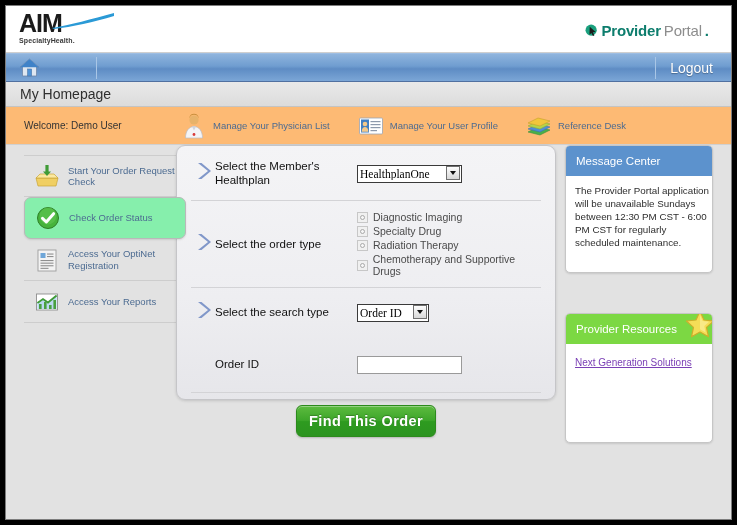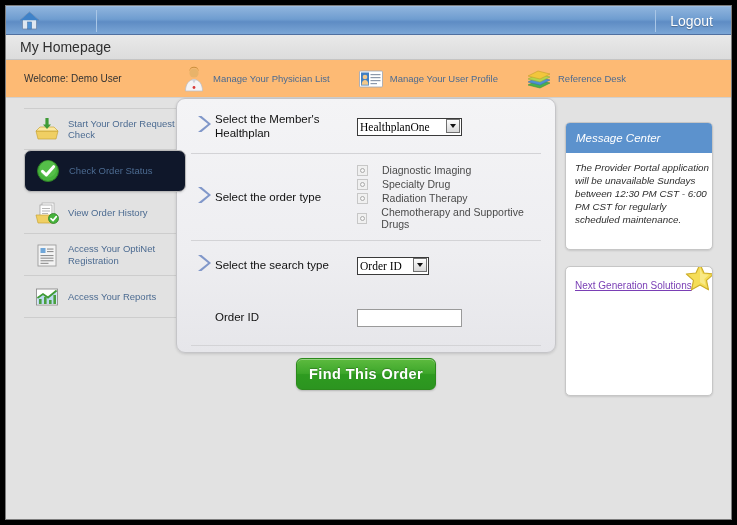--- a/index.html
+++ b/index.html
@@ -89,21 +89,21 @@
 
   
   .sidebar { position: absolute; left: 18px; top: 10px; width: 162px; }
   .side-item {
     position: relative; display: flex; align-items: center; gap: 8px;
     min-height: 42px; padding: 4px 8px 4px 10px;
     border-bottom: 1px solid #cdcdcd;
   }
   .side-item:first-child { border-top: 1px solid #cdcdcd; }
   .side-item.active {
-    background: #0f172a;
+    background: #86efac;
     border: 1px solid #b9b9b9;
     border-radius: 7px;
     box-shadow: 0 1px 2px rgba(0,0,0,.10);
     z-index: 2;
   }
   .side-ico { width: 26px; height: 26px; flex: 0 0 26px; }
   .side-label { font-size: 9.5px; color: #4c6b91; line-height: 11.5px; }
 
   
   .panel {
@@ -148,21 +148,21 @@
   }
   .arrowbox i {
     width: 0; height: 0;
     border-left: 3.5px solid transparent;
     border-right: 3.5px solid transparent;
     border-top: 4px solid #111;
     display: block;
   }
 
   .radios { display: flex; flex-direction: column; gap: 2px; }
-  .radio-line { display: flex; align-items: center; gap: 14px; }
+  .radio-line { display: flex; align-items: center; gap: 5px; }
   .radio-box {
     width: 11px; height: 11px;
     border: 1px solid #c7c7c7;
     background: #f0f0f0;
     display: flex; align-items: center; justify-content: center;
   }
   .radio-box i {
     width: 5px; height: 5px; border-radius: 50%;
     border: 1px solid #a9a9a9; background: #f6f6f6; display: block;
   }
@@ -202,34 +202,55 @@
     height: 30px; display: flex; align-items: center;
     padding-left: 10px;
     font-size: 11.5px; color: #ffffff; font-weight: normal;
   }
   .widget-body { padding: 8px 3px 10px 9px; border-radius: 28px; }
   .widget-body p { font-size: 9.8px; color: #2e2e2e; line-height: 13px; }
   .widget-link {
     font-size: 10px; color: #7a3fb5; text-decoration: underline;
     display: inline-block;
   }
-  #message-center { top: 24px; height: 128px; font-style: italic; }
+  #message-center { top: 0; height: 128px; }
   #message-center .widget-head { background: #5c92cd; }
   #provider-resources { top: 168px; height: 130px; }
   #provider-resources .widget-head { background: #7cd843; }
   .star {
     position: absolute; right: -5px; top: -6px; width: 34px; height: 34px;
     z-index: 5;
   }
 </style>
 </head>
 <body>
 
 <div class="window">
 
+  <div class="logobar">
+    <div class="aim-logo">
+      <div style="position:relative;">
+        <div class="aim-word">AIM</div>
+        <svg class="aim-swoosh" viewBox="0 0 62 16">
+          <path d="M0 15 C18 12 40 6 62 0 L62 3 C42 9 20 14 2 16 Z" fill="#2b9ad6"></path>
+        </svg>
+      </div>
+      <div class="aim-sub">SpecialtyHealth.</div>
+    </div>
+
+    <div class="pp-logo">
+      <svg class="pp-cursor" viewBox="0 0 16 16">
+        <circle cx="7" cy="7" r="6.4" fill="#1aa07e"></circle>
+        <path d="M5.4 3.2 L12.2 9.1 L9.0 9.4 L10.7 13.0 L9.0 13.8 L7.3 10.2 L5.1 12.2 Z" fill="#1b1b1b"></path>
+      </svg>
+      <span class="pp-provider">Provider</span>
+        <span class="pp-portal">Portal</span>
+        <span class="pp-dot">.</span>
+    </div>
+  </div>
 
   <div class="navbar">
     <div class="nav-home">
       <svg width="21" height="19" viewBox="0 0 21 19">
         <path d="M10.5 1 L20 9 L17.5 9 L17.5 18 L3.5 18 L3.5 9 L1 9 Z" fill="#dfe7f1" stroke="#6d87a8" stroke-width="0.8"></path>
         <path d="M10.5 1 L20 9.2 L1 9.2 Z" fill="#3f82c8"></path>
         <rect x="8.6" y="11" width="4" height="7" fill="#4f92d6" stroke="#4a76a8" stroke-width="0.6"></rect>
       </svg>
     </div>
     <div class="nav-sep"></div>
@@ -300,35 +321,20 @@
 
       <div class="side-item active">
         <svg class="side-ico" viewBox="0 0 26 26">
           <circle cx="13" cy="13" r="10.5" fill="#46b33c" stroke="#2e7f27" stroke-width="1"></circle>
           <circle cx="13" cy="11" r="8.4" fill="#63c754" opacity="0.55"></circle>
           <path d="M7.5 13.4 L11.3 17 L18.6 8.7" stroke="#ffffff" stroke-width="3" fill="none" stroke-linecap="round" stroke-linejoin="round"></path>
         </svg>
         <span class="side-label">Check Order Status</span>
       </div>
 
-      <div class="side-item">
-        <svg class="side-ico" viewBox="0 0 26 26">
-          <rect x="8" y="3" width="12" height="14" fill="#ffffff" stroke="#a6a6a6" stroke-width="0.7"></rect>
-          <rect x="6" y="5" width="12" height="14" fill="#fdfdfd" stroke="#9a9a9a" stroke-width="0.7"></rect>
-          <g fill="#b6b6b6">
-            <rect x="8" y="8" width="8" height="1"></rect>
-            <rect x="8" y="10.5" width="8" height="1"></rect>
-            <rect x="8" y="13" width="6" height="1"></rect>
-          </g>
-          <path d="M2 15 L22 15 L20 23 L4 23 Z" fill="#f0cf63" stroke="#c9a536" stroke-width="0.7"></path>
-          <circle cx="19.5" cy="18.5" r="5" fill="#46b33c" stroke="#2e7f27" stroke-width="0.8"></circle>
-          <path d="M17 18.7 L19 20.6 L22.3 16.6" stroke="#fff" stroke-width="1.7" fill="none" stroke-linecap="round"></path>
-        </svg>
-        <span class="side-label">View Order History</span>
-      </div>
 
       <div class="side-item">
         <svg class="side-ico" viewBox="0 0 26 26">
           <rect x="4" y="3" width="18" height="21" fill="#f3f3f3" stroke="#9d9d9d" stroke-width="0.9"></rect>
           <rect x="6.5" y="6" width="5" height="5" fill="#6fa6d8"></rect>
           <g fill="#8f8f8f">
             <rect x="13" y="6.5" width="6.5" height="1.1"></rect>
             <rect x="13" y="9" width="6.5" height="1.1"></rect>
             <rect x="6.5" y="13" width="13" height="1.1"></rect>
             <rect x="6.5" y="15.6" width="13" height="1.1"></rect>
@@ -456,19 +462,20 @@
       <div class="widget-body">
         <p>The Provider Portal application will be unavailable Sundays between 12:30 PM CST - 6:00 PM CST for regularly scheduled maintenance.</p>
       </div>
     </div>
 
     <div class="widget" id="provider-resources">
       <svg class="star" viewBox="0 0 34 34">
         <path d="M17 3.2 L21 12 L30.6 13 L23.5 19.4 L25.5 28.8 L17 24 L8.5 28.8 L10.5 19.4 L3.4 13 L13 12 Z" fill="#f5dd57" stroke="#cdae2b" stroke-width="1.2" stroke-linejoin="round"></path>
         <path d="M17 7 L19.6 13 L26 13.7 L21.3 18 L22.6 24.4 L17 21.2 Z" fill="#fbef9f" opacity="0.65"></path>
       </svg>
+      <div class="widget-head">Provider Resources</div>
       <div class="widget-body">
         <a class="widget-link" href="#">Next Generation Solutions</a>
       </div>
     </div>
 
   </div>
 </div>
 
 </body></html>

